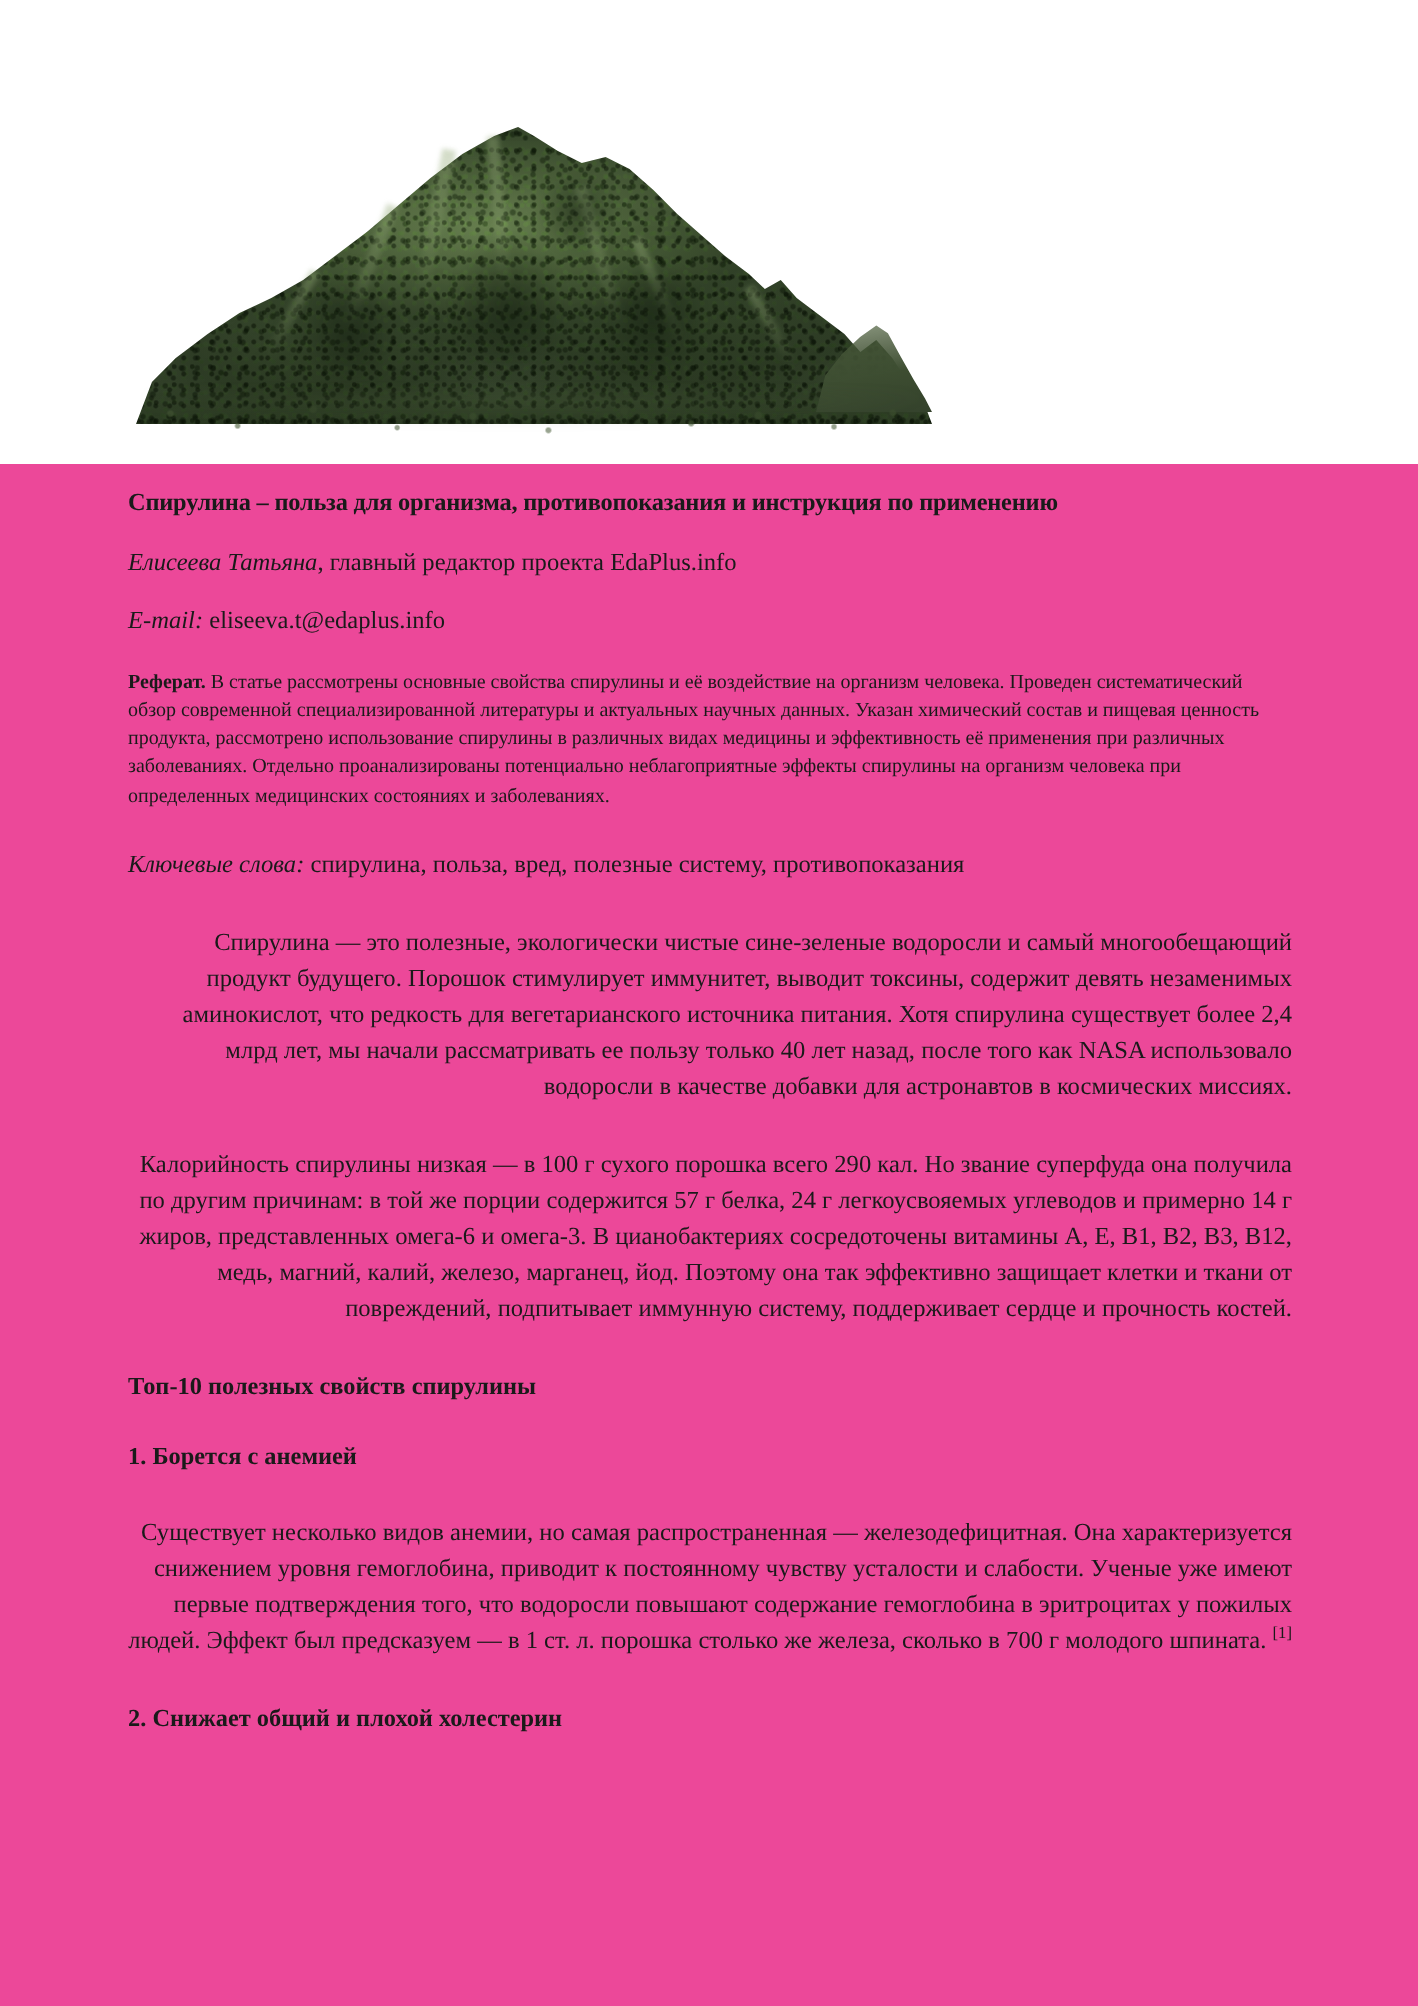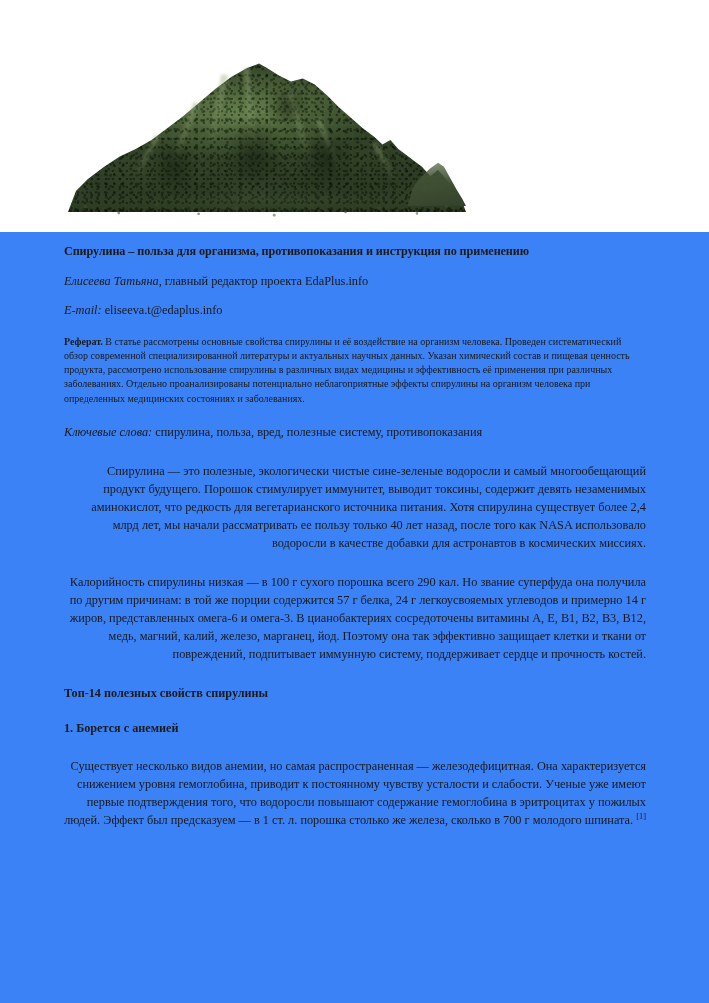--- a/index.html
+++ b/index.html
@@ -14,21 +14,21 @@
     overflow: hidden;
     font-family: "Liberation Serif", "DejaVu Serif", serif;
     color: #1a1a1a;
     -webkit-font-smoothing: antialiased;
   }
 
   .page {
     position: relative;
     width: 709px;
     height: 1003px;
-    background: #3b82f6;
+    background: #ec4899;
     box-sizing: border-box;
   }
 
   
   .hero {
     position: relative;
     width: 709px;
     height: 232px;
     background: #ffffff;
     overflow: hidden;
@@ -254,21 +254,22 @@
     <div class="email-line"><span class="lbl">E-mail:</span> <span>eliseeva.t@edaplus.info</span></div>
 
     <div class="abstract"><span class="lead">Реферат.</span><span> В статье рассмотрены основные свойства спирулины и её воздействие на организм человека. Проведен систематический обзор современной специализированной литературы и актуальных научных данных. Указан химический состав и пищевая ценность продукта, рассмотрено использование спирулины в различных видах медицины и эффективность её применения при различных заболеваниях. Отдельно проанализированы потенциально неблагоприятные эффекты спирулины на организм человека при определенных медицинских состояниях и заболеваниях.</span></div>
 
     <div class="keywords"><span class="lbl">Ключевые слова:</span><span> спирулина, польза, вред, полезные систему, противопоказания</span></div>
 
     <p class="body">Спирулина — это полезные, экологически чистые сине-зеленые водоросли и самый многообещающий продукт будущего. Порошок стимулирует иммунитет, выводит токсины, содержит девять незаменимых аминокислот, что редкость для вегетарианского источника питания. Хотя спирулина существует более 2,4 млрд лет, мы начали рассматривать ее пользу только 40 лет назад, после того как NASA использовало водоросли в качестве добавки для астронавтов в космических миссиях.</p>
 
     <p class="body">Калорийность спирулины низкая — в 100 г сухого порошка всего 290 кал. Но звание суперфуда она получила по другим причинам: в той же порции содержится 57 г белка, 24 г легкоусвояемых углеводов и примерно 14 г жиров, представленных омега-6 и омега-3. В цианобактериях сосредоточены витамины A, E, B1, B2, B3, B12, медь, магний, калий, железо, марганец, йод. Поэтому она так эффективно защищает клетки и ткани от повреждений, подпитывает иммунную систему, поддерживает сердце и прочность костей.</p>
 
-    <h2 class="section">Топ-14 полезных свойств спирулины</h2>
+    <h2 class="section">Топ-10 полезных свойств спирулины</h2>
 
     <h3 class="sub">1. Борется с анемией</h3>
 
     <p class="body"><span>Существует несколько видов анемии, но самая распространенная — железодефицитная. Она характеризуется снижением уровня гемоглобина, приводит к постоянному чувству усталости и слабости. Ученые уже имеют первые подтверждения того, что водоросли повышают содержание гемоглобина в эритроцитах у пожилых людей. Эффект был предсказуем — в 1 ст. л. порошка столько же железа, сколько в 700 г молодого шпината. </span><sup class="cite">[1]</sup></p>
 
+    <h3 class="sub">2. Снижает общий и плохой холестерин</h3>
 
   </div>
 </div>
 
 </body></html>

